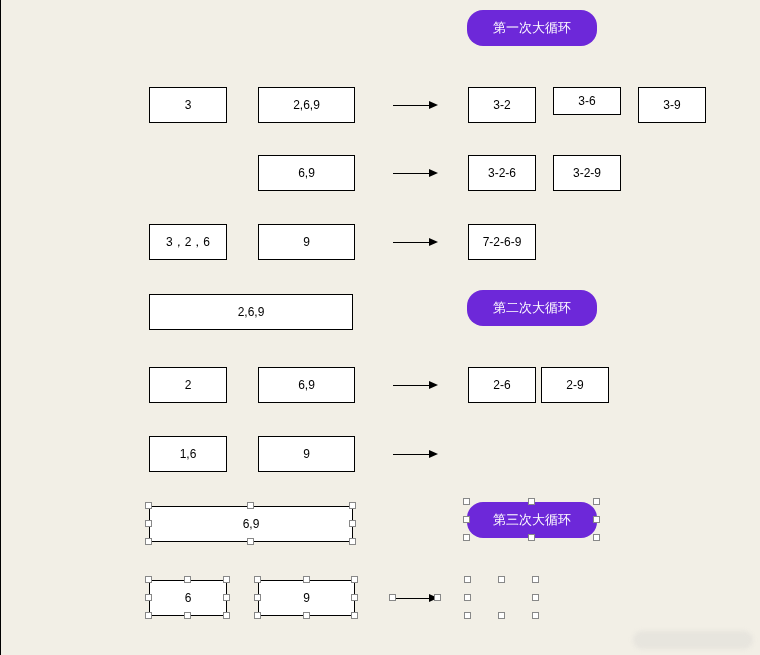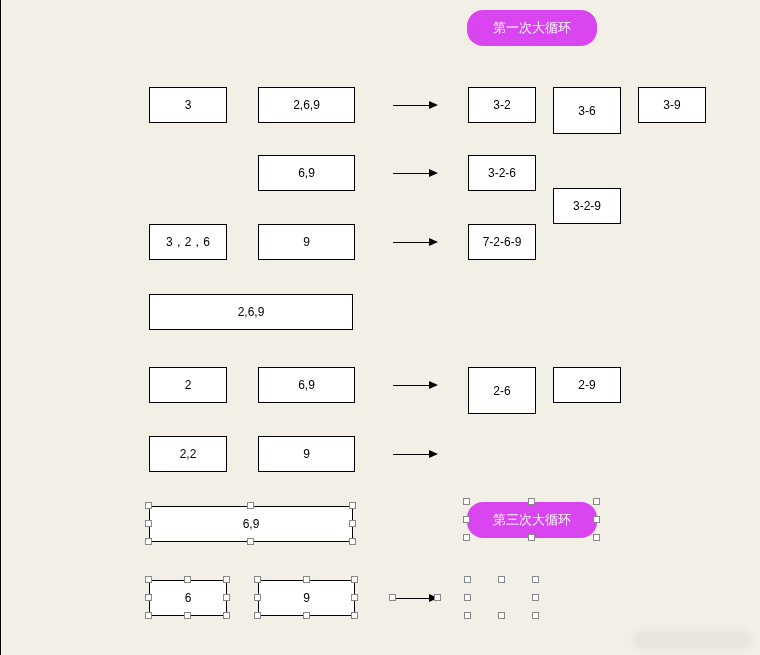--- a/index.html
+++ b/index.html
@@ -24,21 +24,21 @@
     background: #fff;
     border: 1px solid #000;
     display: flex;
     align-items: center;
     justify-content: center;
     box-sizing: border-box;
     text-align: center;
   }
   .pill {
     position: absolute;
-    background: #d946ef;
+    background: #6d28d9;
     color: #fff;
     border-radius: 16px;
     display: flex;
     align-items: center;
     justify-content: center;
     box-sizing: border-box;
     font-size: 13px;
   }
   .arrow {
     position: absolute;
@@ -89,51 +89,52 @@
 
   <div class="pill" style="left:466px; top:10px; width:130px; height:36px;">第一次大循环</div>
 
   <div class="box" style="left:148px; top:87px;  width:78px; height:36px;">3</div>
   <div class="box" style="left:257px; top:87px;  width:97px; height:36px;">2,6,9</div>
   <div class="arrow" style="left:392px; top:101px;">
       <div class="shaft" style="width:36px;"></div>
       <div class="head"></div>
     </div>
   <div class="box" style="left:467px; top:87px;  width:68px; height:36px;">3-2</div>
-  <div class="box" style="left:552px; top:87px;  width:68px; height:47px;">3-6</div>
+  <div class="box" style="left:552px; top:87px;  width:68px; height:28px;">3-6</div>
   <div class="box" style="left:637px; top:87px;  width:68px; height:36px;">3-9</div>
 
   <div class="box" style="left:257px; top:155px; width:97px; height:36px;">6,9</div>
   <div class="arrow" style="left:392px; top:169px;">
       <div class="shaft" style="width:36px;"></div>
       <div class="head"></div>
     </div>
   <div class="box" style="left:467px; top:155px; width:68px; height:36px;">3-2-6</div>
-  <div class="box" style="left:552px; top:155px; width:68px; height:36px;margin-top:33px;">3-2-9</div>
+  <div class="box" style="left:552px; top:155px; width:68px; height:36px;">3-2-9</div>
 
   <div class="box" style="left:148px; top:224px; width:78px; height:36px;">3，2，6</div>
   <div class="box" style="left:257px; top:224px; width:97px; height:36px;">9</div>
   <div class="arrow" style="left:392px; top:238px;">
       <div class="shaft" style="width:36px;"></div>
       <div class="head"></div>
     </div>
   <div class="box" style="left:467px; top:224px; width:68px; height:36px;">7-2-6-9</div>
 
   <div class="box" style="left:148px; top:294px; width:204px; height:36px;">2,6,9</div>
+  <div class="pill" style="left:466px; top:290px; width:130px; height:36px;">第二次大循环</div>
 
   <div class="box" style="left:148px; top:367px; width:78px; height:36px;">2</div>
   <div class="box" style="left:257px; top:367px; width:97px; height:36px;">6,9</div>
   <div class="arrow" style="left:392px; top:381px;">
       <div class="shaft" style="width:36px;"></div>
       <div class="head"></div>
     </div>
-  <div class="box" style="left:467px; top:367px; width:68px; height:47px;">2-6</div>
-  <div class="box" style="left:552px; top:367px; width:68px; height:36px;">2-9</div>
+  <div class="box" style="left:467px; top:367px; width:68px; height:36px;">2-6</div>
+  <div class="box" style="left:540px; top:367px; width:68px; height:36px;">2-9</div>
 
-  <div class="box" style="left:148px; top:436px; width:78px; height:36px;">2,2</div>
+  <div class="box" style="left:148px; top:436px; width:78px; height:36px;">1,6</div>
   <div class="box" style="left:257px; top:436px; width:97px; height:36px;">9</div>
   <div class="arrow" style="left:392px; top:450px;">
       <div class="shaft" style="width:36px;"></div>
       <div class="head"></div>
     </div>
 
   <div class="box selected" id="sel-h3" style="left:148px; top:506px; width:204px; height:36px;">6,9</div>
   <div class="pill selected" id="sel-t3" style="left:466px; top:502px; width:130px; height:36px;">第三次大循环</div>
 
   <div class="box selected" id="sel-l" style="left:148px; top:580px; width:78px; height:36px;">6</div>

